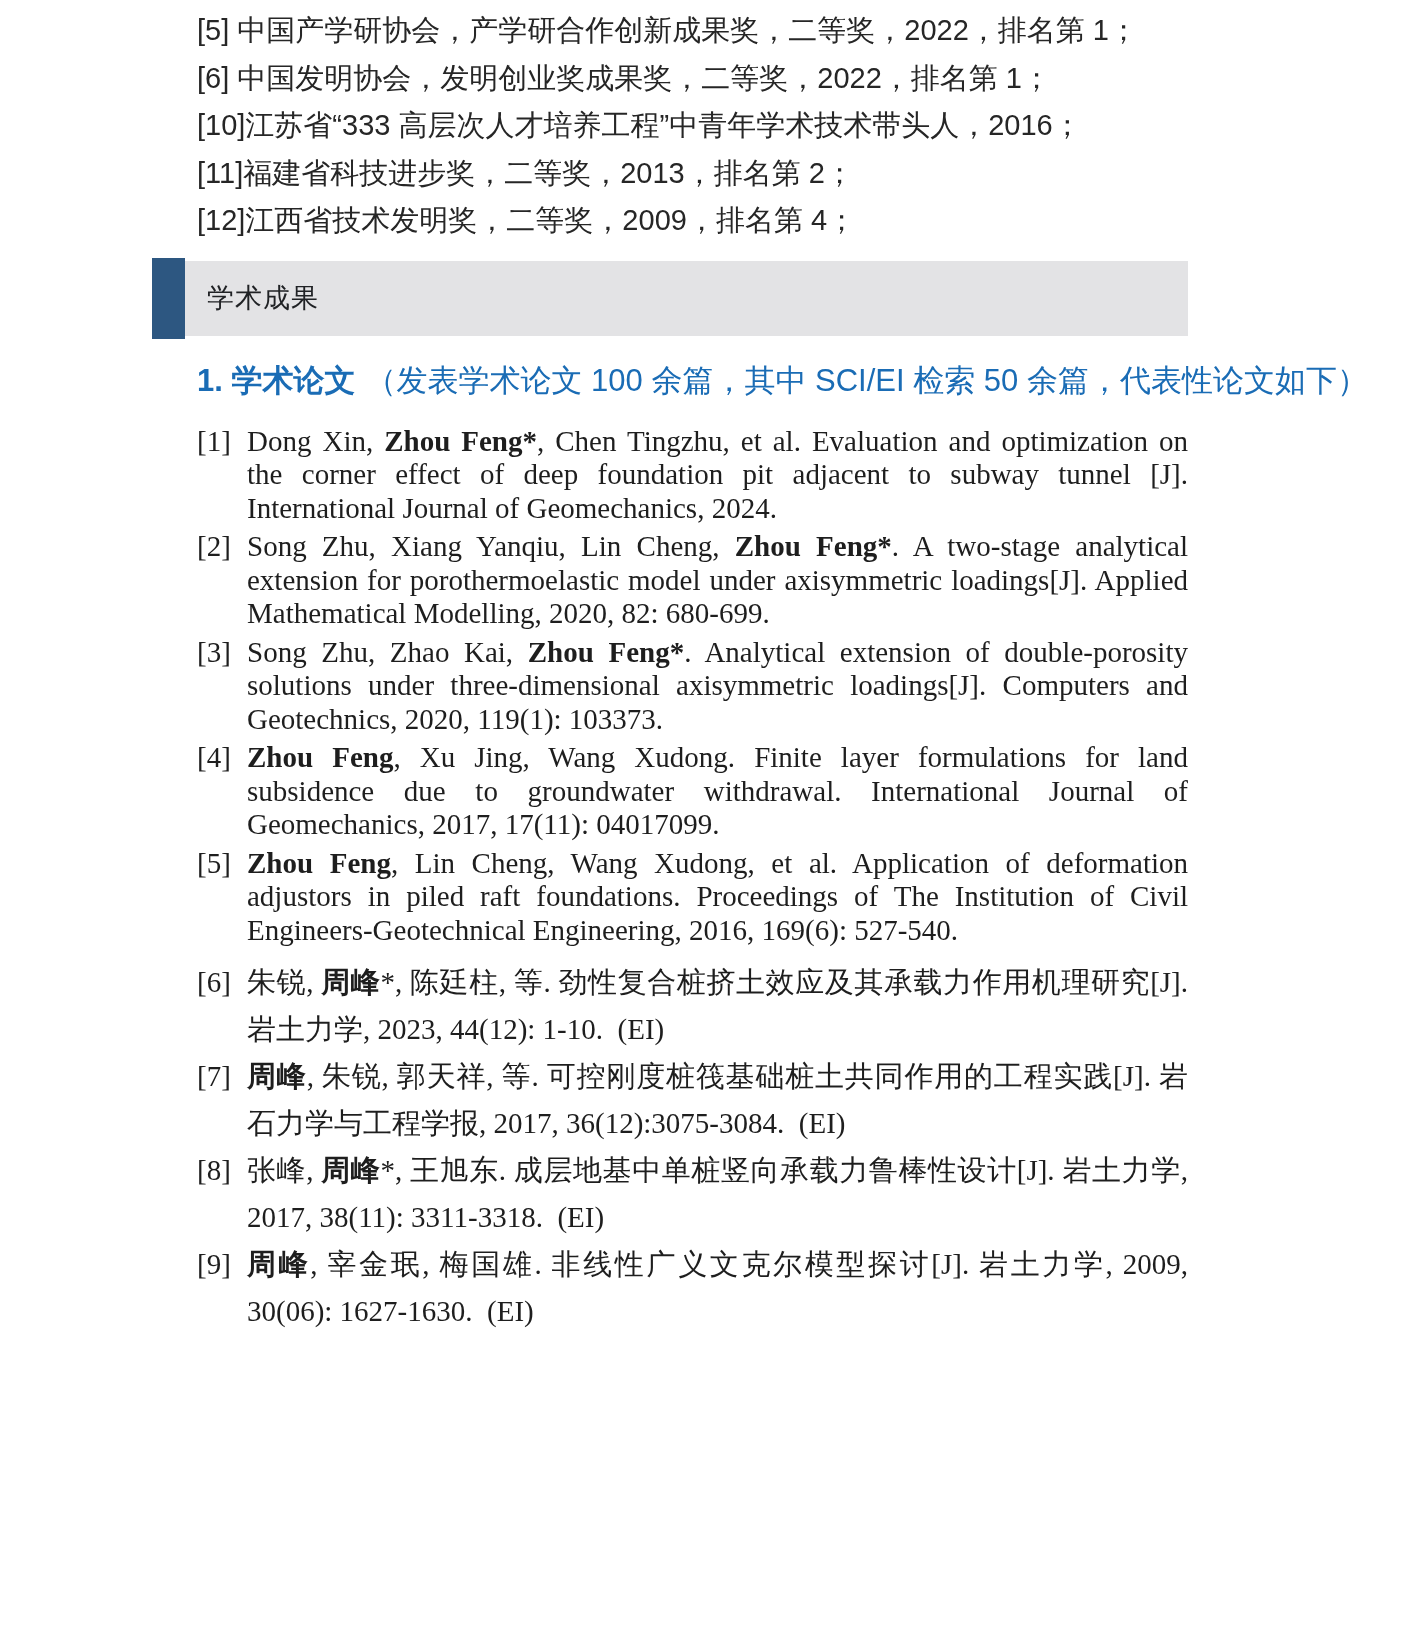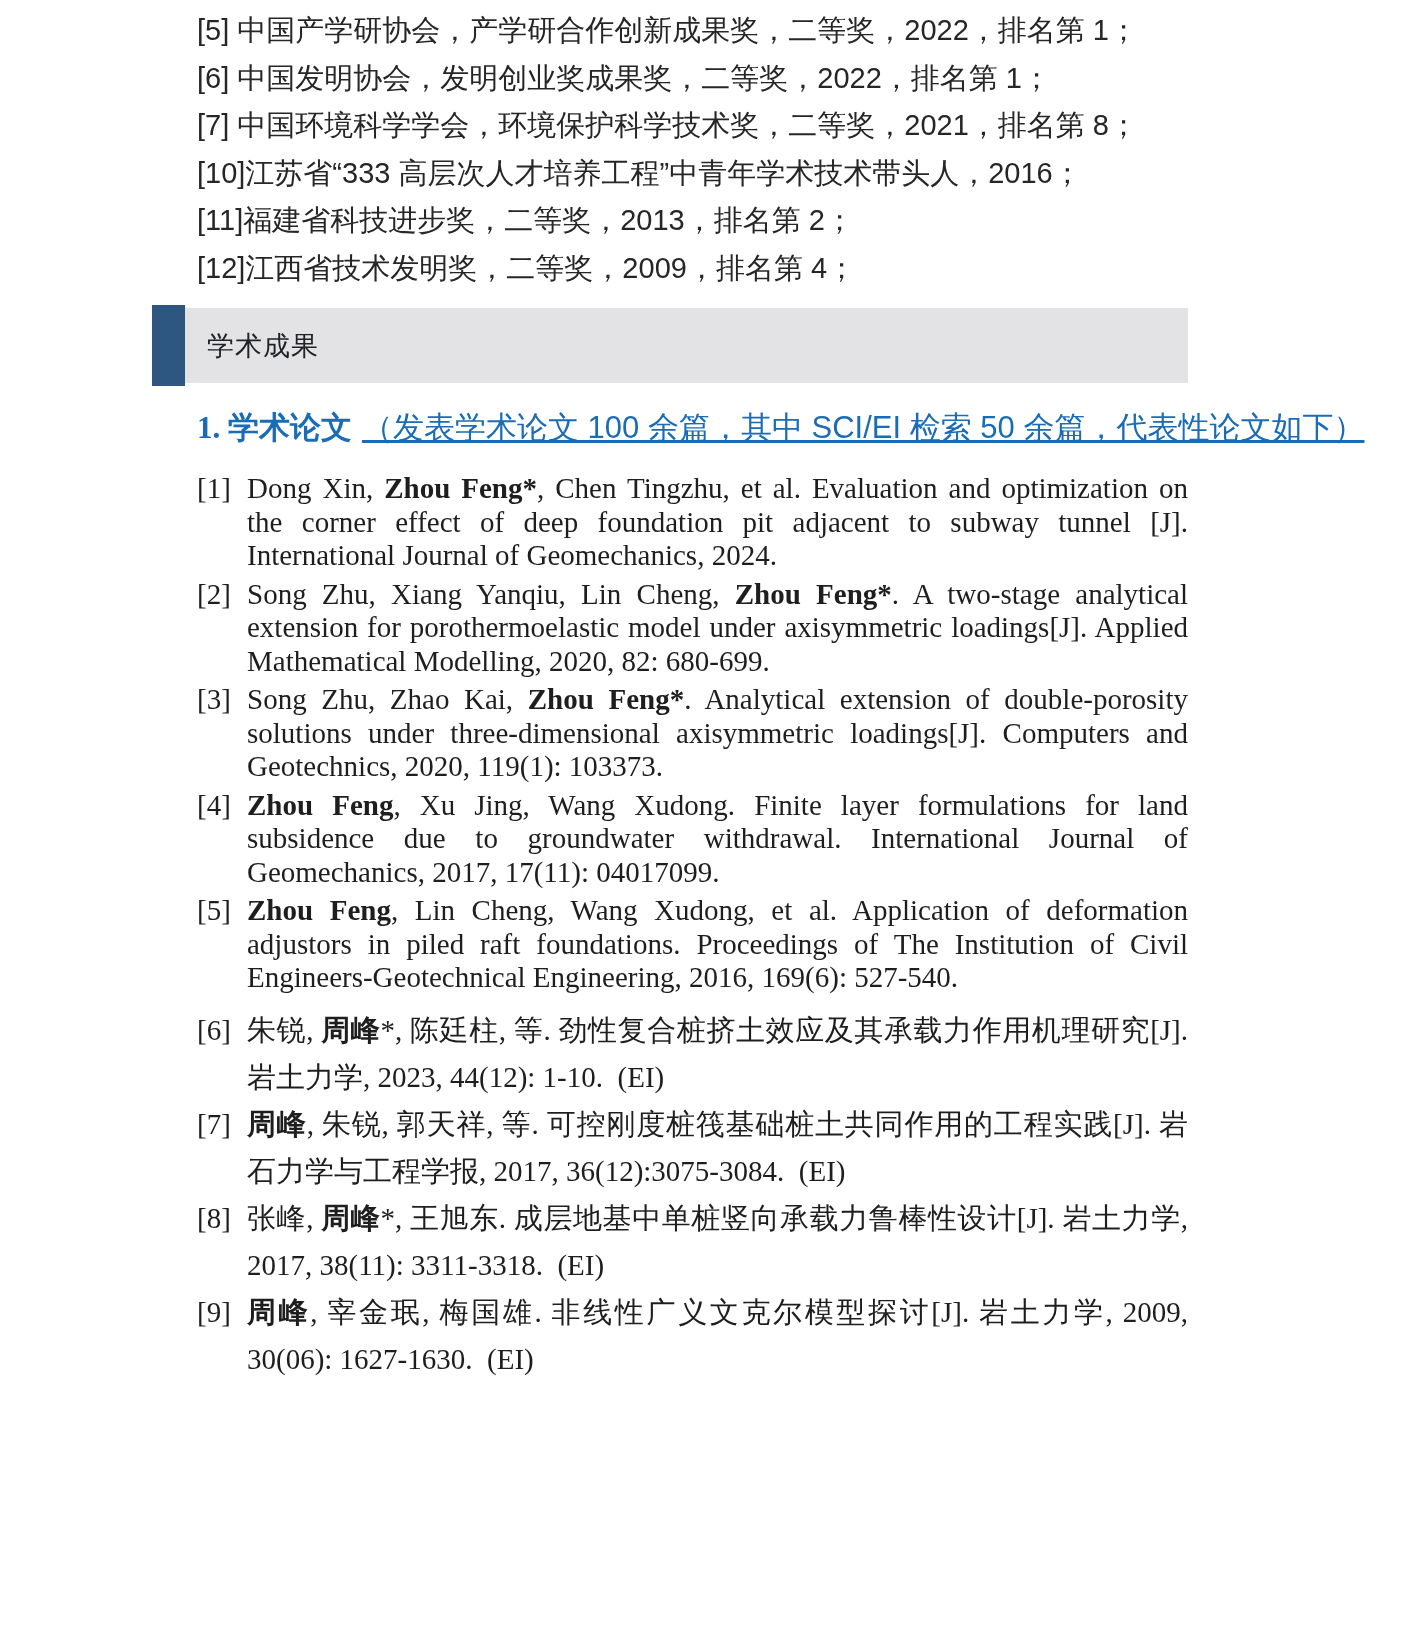--- a/index.html
+++ b/index.html
@@ -46,22 +46,22 @@
 
   
   .subheading {
     margin: 26px 120px 0 197px;
     font-family: "Liberation Sans", sans-serif;
     font-size: 31px;
     line-height: 38px;
     color: #1a6cb5;
     white-space: nowrap;
   }
-  .subheading .head { font-weight: 700; font-family: Liberation Serif, serif; }
-  .subheading .note { margin-left: 10px; font-weight: 400; text-decoration: underline; }
+  .subheading .head { font-weight: 700; }
+  .subheading .note { margin-left: 10px; font-weight: 400; }
 
   
   .pubs { margin-top: 25px; padding: 0 136px 0 197px; }
   .pub { display: flex; }
   .pub-num { flex: 0 0 50px; }
   .pub-text { flex: 1; text-align: justify; text-align-last: left; }
   .pub.en {
     font-family: "Liberation Serif", serif;
     font-size: 29px;
     line-height: 33.5px;
@@ -79,21 +79,20 @@
   .pub-text.indent { text-indent: 52px; }
 </style>
 </head>
 <body>
 
 <div class="page">
 
   <section class="awards" id="awards">
       <div class="award">[5] 中国产学研协会，产学研合作创新成果奖，二等奖，2022，排名第 1；</div>
       <div class="award">[6] 中国发明协会，发明创业奖成果奖，二等奖，2022，排名第 1；</div>
-      <div class="award">[7] 中国环境科学学会，环境保护科学技术奖，二等奖，2021，排名第 8；</div>
       <div class="award">[10]江苏省“333 高层次人才培养工程”中青年学术技术带头人，2016；</div>
       <div class="award">[11]福建省科技进步奖，二等奖，2013，排名第 2；</div>
       <div class="award">[12]江西省技术发明奖，二等奖，2009，排名第 4；</div>
     </section>
 
   <div class="section-bar" style="background: rgb(227, 227, 229);">
     <span class="accent" id="accent" style="background: rgb(45, 87, 129);"></span>
     <h2 class="section-title">学术成果</h2>
   </div>
 

